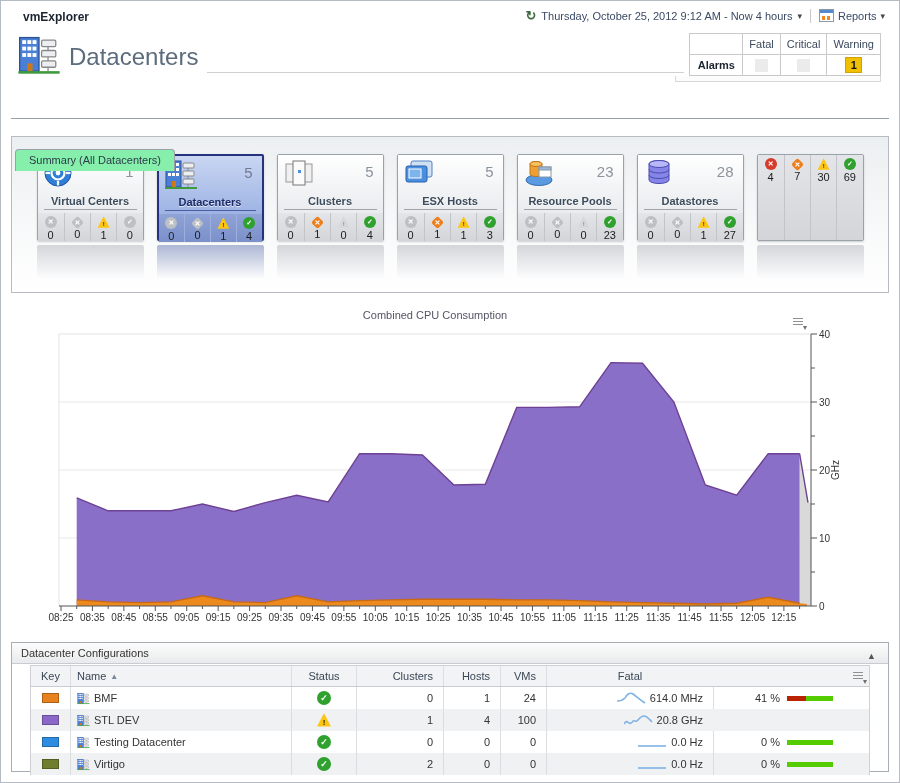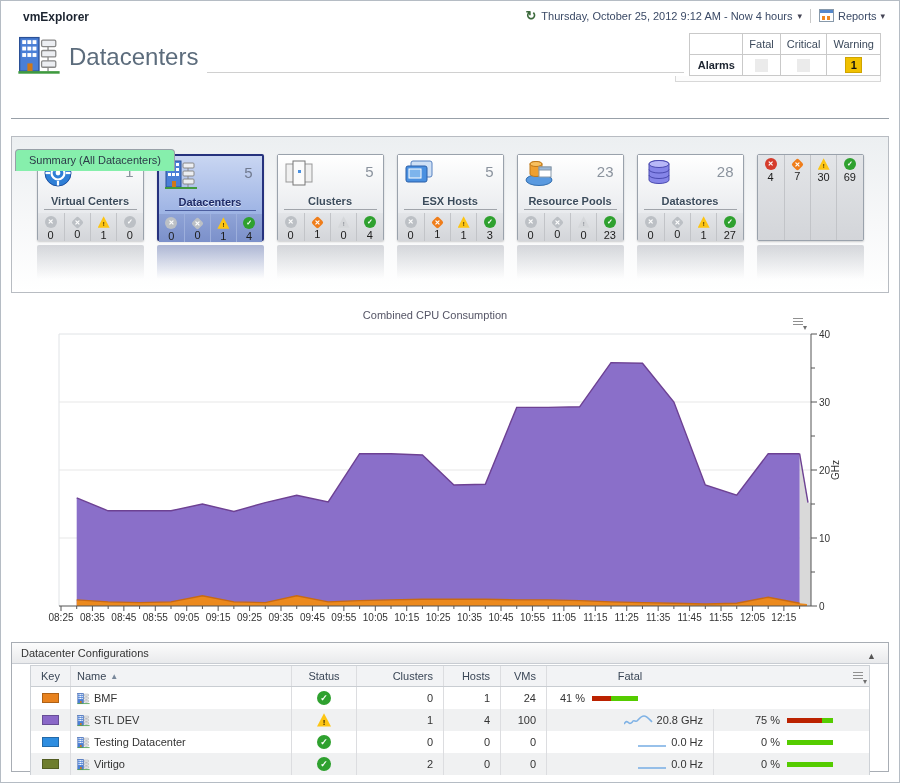--- a/index.html
+++ b/index.html
@@ -516,21 +516,27 @@
           <span>BMF</span>
         </div>
         <div class="c center">
           <span class="sico circle" style="width: 14px; height: 14px; background: rgb(47, 161, 47);">
             <span class="g" style="font-size: 9px;">✓</span>
           </span>
         </div>
         <div class="c right">0</div>
         <div class="c right">1</div>
         <div class="c right">24</div>
-        <div class="c" style="padding-right: 34px;">
+        <div class="c right">
+          <svg width="30" height="14" viewBox="0 0 30 14">
+            <path d="M0,10 C4,10 6,9 8,7 C10,3 13,1 16,3 C19,5 23,9 28,12" fill="none" stroke="#7fb2e5" stroke-width="1.6"></path>
+          </svg>
+          <span class="cpu-text">614.0 MHz</span>
+        </div>
+        <div class="c" style="justify-content: flex-end; padding-right: 34px;">
           <span class="mem-text">41 %</span>
           <span class="mem-bar" style="background: rgb(85, 204, 0);">
             <span class="red" style="width: 41%; background: rgb(187, 34, 0);"></span>
           </span>
         </div>
       </div>
       <div class="trow striped">
         <div class="c center">
           <span class="key-swatch" style="background: rgb(138, 104, 200);"></span>
         </div>
@@ -568,26 +574,20 @@
         </div>
         <div class="c right">1</div>
         <div class="c right">4</div>
         <div class="c right">100</div>
         <div class="c right">
           <svg width="30" height="14" viewBox="0 0 30 14">
             <path d="M0,11 C2,8 3,8 5,10 C6,11 8,10 9,8 C10,7 12,9 13,8 C15,6 17,3 20,3 C23,3 25,6 28,9" fill="none" stroke="#7fb2e5" stroke-width="1.6"></path>
           </svg>
           <span class="cpu-text">20.8 GHz</span>
         </div>
-        <div class="c" style="justify-content: flex-end; padding-right: 34px;">
-          <span class="mem-text">75 %</span>
-          <span class="mem-bar" style="background: rgb(85, 204, 0);">
-            <span class="red" style="width: 75%; background: rgb(187, 34, 0);"></span>
-          </span>
-        </div>
       </div>
       <div class="trow">
         <div class="c center">
           <span class="key-swatch" style="background: rgb(46, 141, 224);"></span>
         </div>
         <div class="c left">
           <span style="margin-right: 4px; display: inline-flex;">
             <svg width="13" height="13" viewBox="0 0 34 31">
               <rect x="2" y="2" width="15" height="26" fill="#4a7fd6" stroke="#2a5096"></rect>
               <g fill="#fff">

